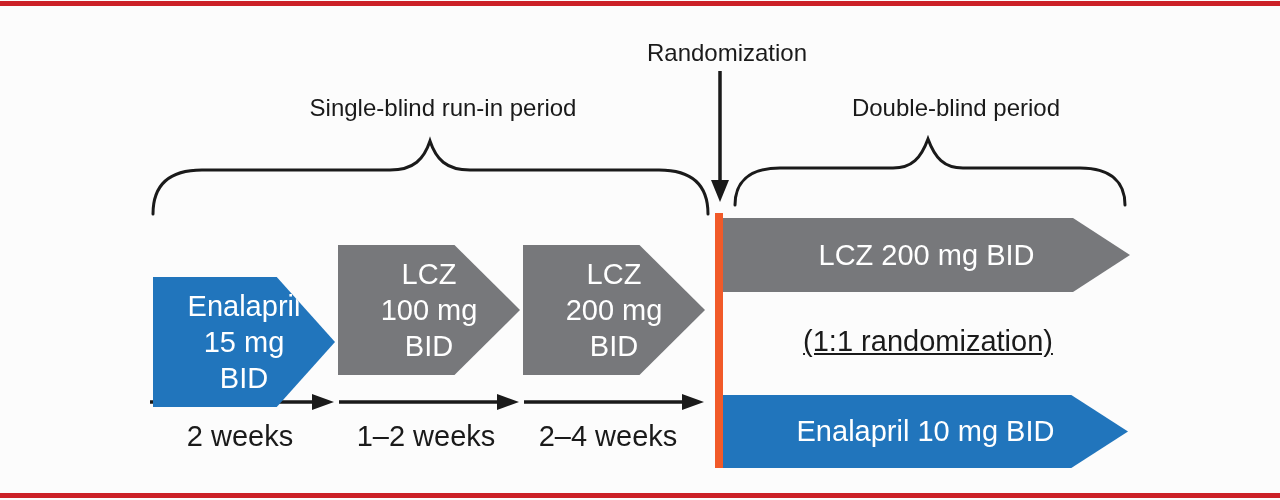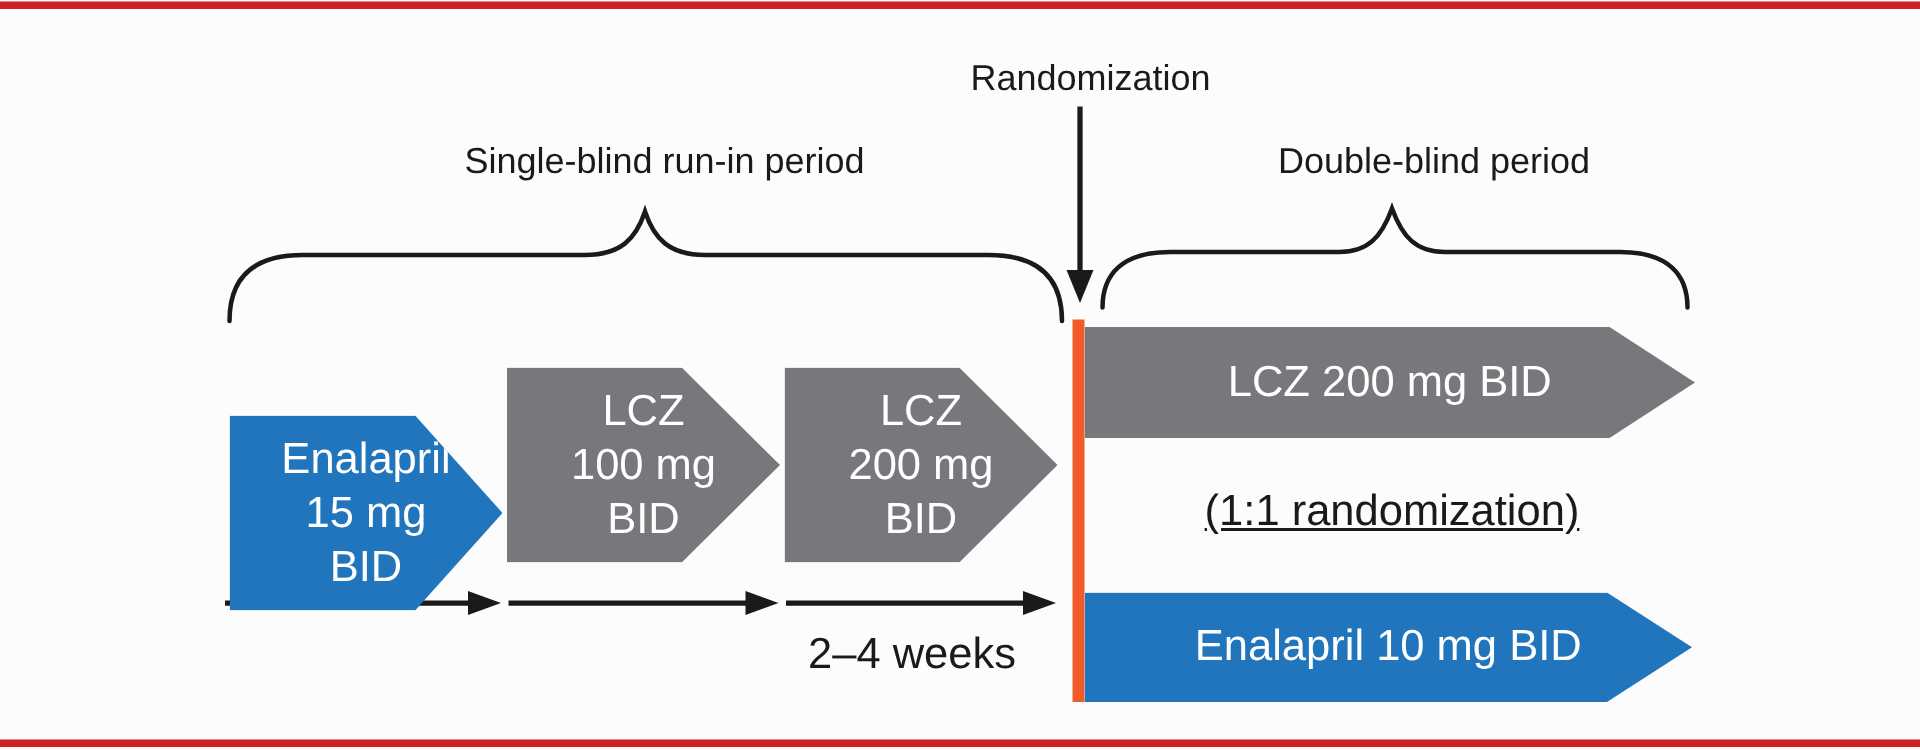--- a/index.html
+++ b/index.html
@@ -74,20 +74,22 @@
     <div class="line">LCZ</div>
     <div class="line">100 mg</div>
     <div class="line">BID</div>
   </div>
   <div class="chev chev-runin-gray" style="left: 523px; top: 245px; width: 182px; height: 130px; background: var(--gray);">
     <div class="line">LCZ</div>
     <div class="line">200 mg</div>
     <div class="line">BID</div>
   </div>
 
+  <div class="lbl lbl-29" style="left:240px;top:421px;">2 weeks</div>
+  <div class="lbl lbl-29" style="left:426px;top:421px;">1–2 weeks</div>
   <div class="lbl lbl-29" style="left:608px;top:421px;">2–4 weeks</div>
 
   <div class="orange-bar" style="left:715px;top:213px;width:8px;height:255px;"></div>
 
   <div class="chev chev-long" style="left: 723px; top: 218px; width: 407px; height: 74px; background: var(--gray);">
     <div class="line">LCZ 200 mg BID</div>
   </div>
   <div class="lbl lbl-29" style="left:928px;top:326px;text-decoration:underline;">(1:1 randomization)</div>
   <div class="chev chev-long" style="left: 723px; top: 395px; width: 405px; height: 73px; background: var(--blue);">
     <div class="line">Enalapril 10 mg BID</div>

